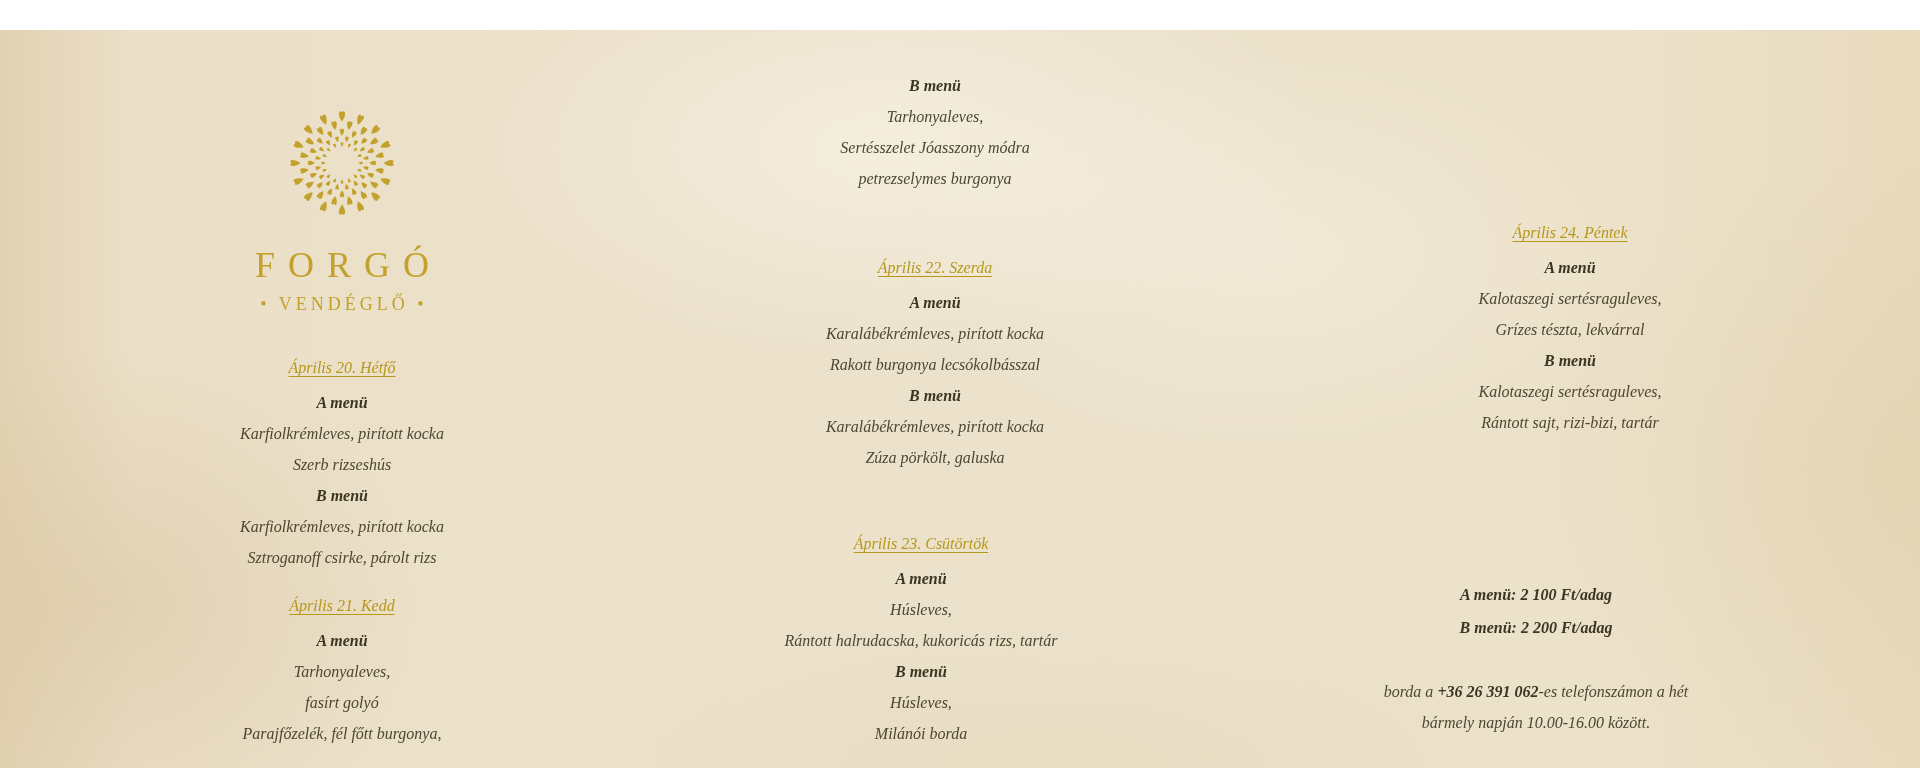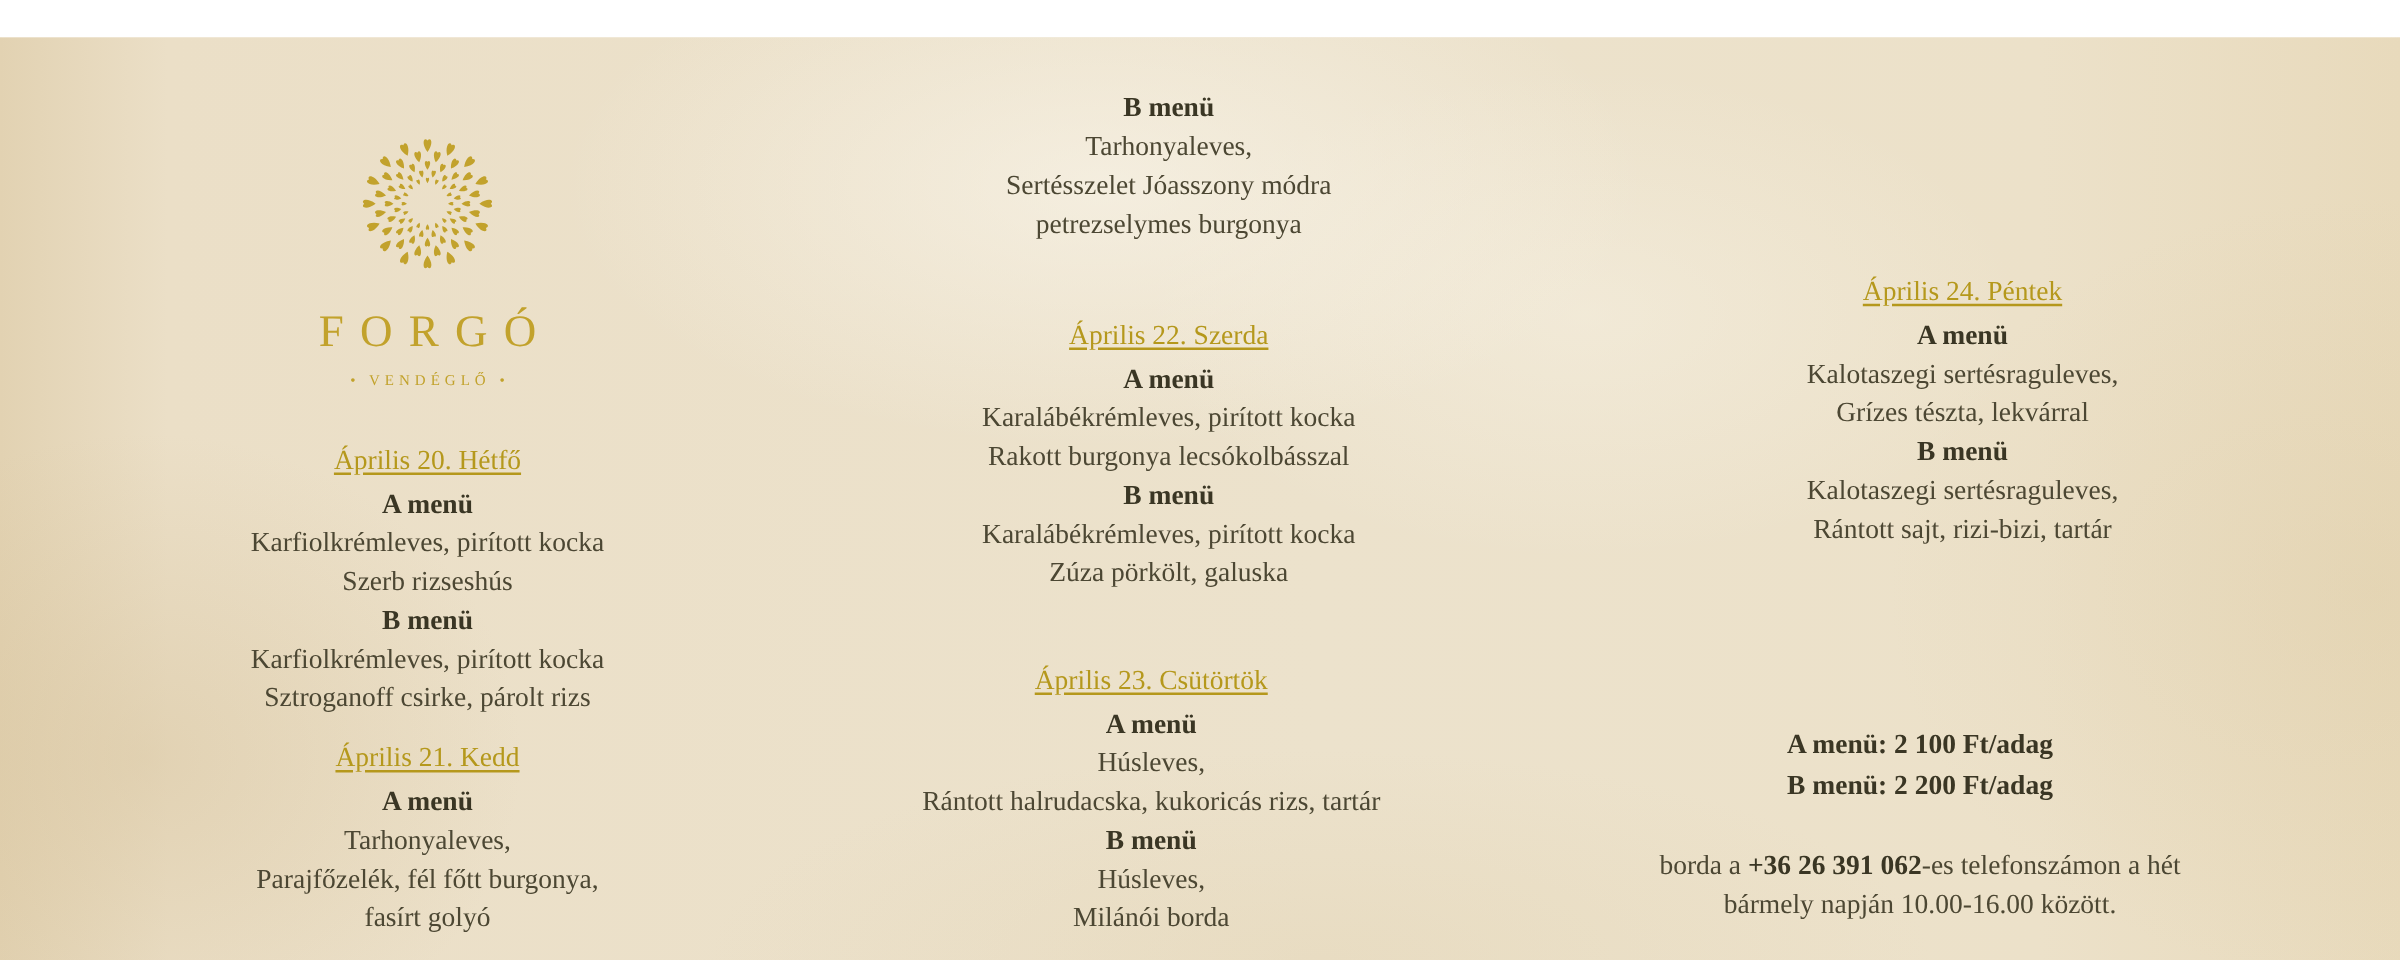--- a/index.html
+++ b/index.html
@@ -17,21 +17,21 @@
       radial-gradient(ellipse 420px 360px at 6% 78%, rgba(210,188,146,0.38), rgba(210,188,146,0) 72%),
       radial-gradient(ellipse 520px 420px at 99% 60%, rgba(219,200,160,0.30), rgba(219,200,160,0) 75%),
       radial-gradient(ellipse 700px 240px at 55% 100%, rgba(223,206,170,0.30), rgba(223,206,170,0) 70%),
       linear-gradient(90deg, #e2d2b2 0%, #ebdfc7 7%, #ece2cc 55%, #ece1c9 85%, #e8dabc 100%);
   }
   .col{position:absolute;top:0;height:100%;}
   .col-left{left:152px;width:380px;}
   .col-middle{left:695px;width:480px;}
   .col-right{left:1320px;width:500px;}
   .block{position:absolute;left:0;right:0;text-align:center;}
-  .line{font-size:22px;line-height:31px;color:#4c4733;}
+  .line{font-size:16px;line-height:31px;color:#4c4733;font-style:italic;}
   .line.date{color:#b5981c;text-decoration:underline;text-underline-offset:3px;margin-bottom:4px;}
   .line.label{font-weight:bold;color:#3a3624;}
   .line.price{font-weight:bold;color:#3a3624;line-height:33px;}
   .line .b{font-weight:bold;color:#3a3624;}
 
   
   .b-monday{top:322px;}
   .b-tuesday{top:560px;}
   .b-tuesday-b{top:40px;}
   .b-wednesday{top:222px;}
@@ -42,21 +42,21 @@
 
   
   .logo{position:absolute;top:76px;left:0;right:0;text-align:center;}
   .rosette{width:114px;height:114px;margin:0 auto;}
   .rosette svg{display:block;width:114px;height:114px;}
   .brand-name{
     margin-top:22px;font-size:36px;line-height:46px;
     color:#c2a22c;letter-spacing:13px;padding-left:13px;font-weight:normal;
   }
   .brand-tagline{
-    margin-top:6px;font-size:12px;line-height:20px;
+    margin-top:6px;font-size:18px;line-height:20px;
     color:#c2a22c;letter-spacing:4px;padding-left:4px;
   }
 </style>
 </head>
 <body>
 
 <div class="page">
 
   <div class="col col-left">
     <div class="logo">
@@ -155,22 +155,22 @@
         <div class="line item">Karfiolkrémleves, pirított kocka</div>
         <div class="line item">Szerb rizseshús</div>
         <div class="line label">B menü</div>
         <div class="line item">Karfiolkrémleves, pirított kocka</div>
         <div class="line item">Sztroganoff csirke, párolt rizs</div>
       </div>
       <div class="block b-tuesday">
         <div class="line date">Április 21. Kedd</div>
         <div class="line label">A menü</div>
         <div class="line item">Tarhonyaleves,</div>
+        <div class="line item">fasírt golyó</div>
         <div class="line item">Parajfőzelék, fél főtt burgonya,</div>
-        <div class="line item">fasírt golyó</div>
       </div>
     </div>
 
   <div class="col col-middle">
       <div class="block b-tuesday-b">
         <div class="line label">B menü</div>
         <div class="line item">Tarhonyaleves,</div>
         <div class="line item">Sertésszelet Jóasszony módra</div>
         <div class="line item">petrezselymes burgonya</div>
       </div>

